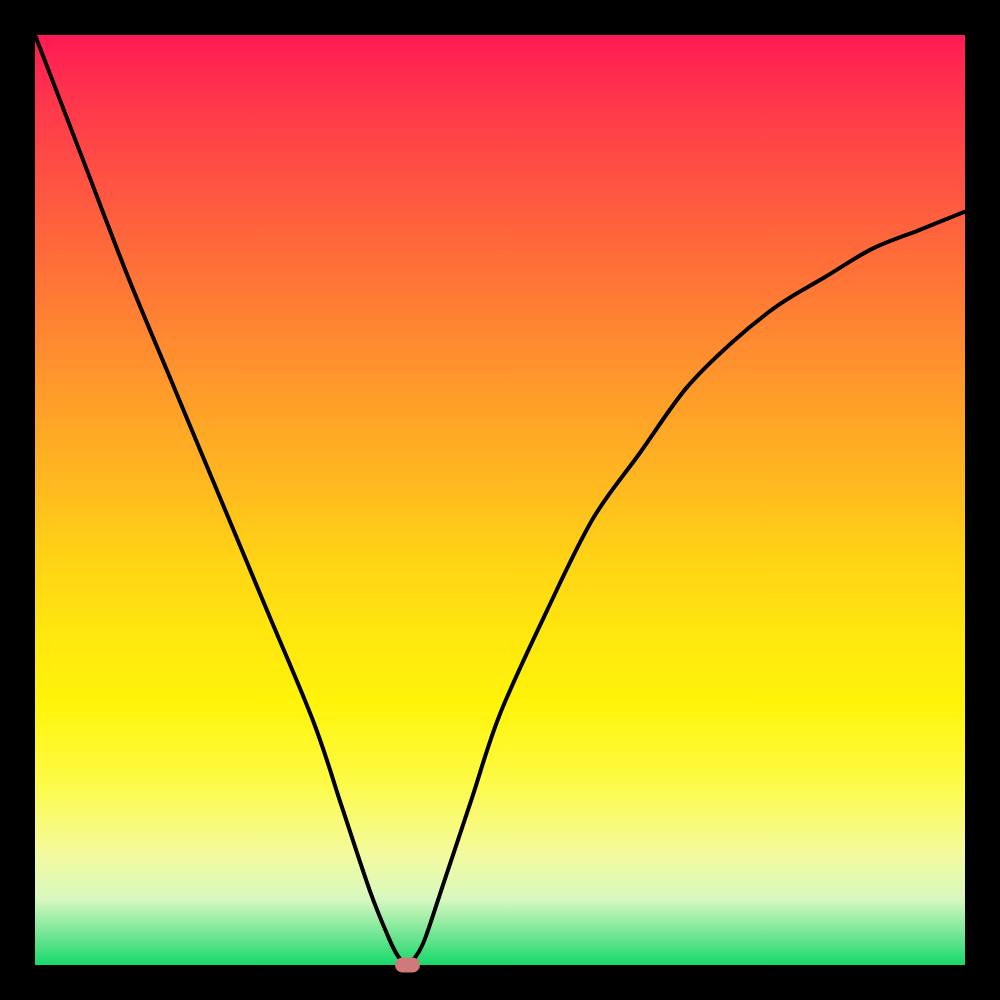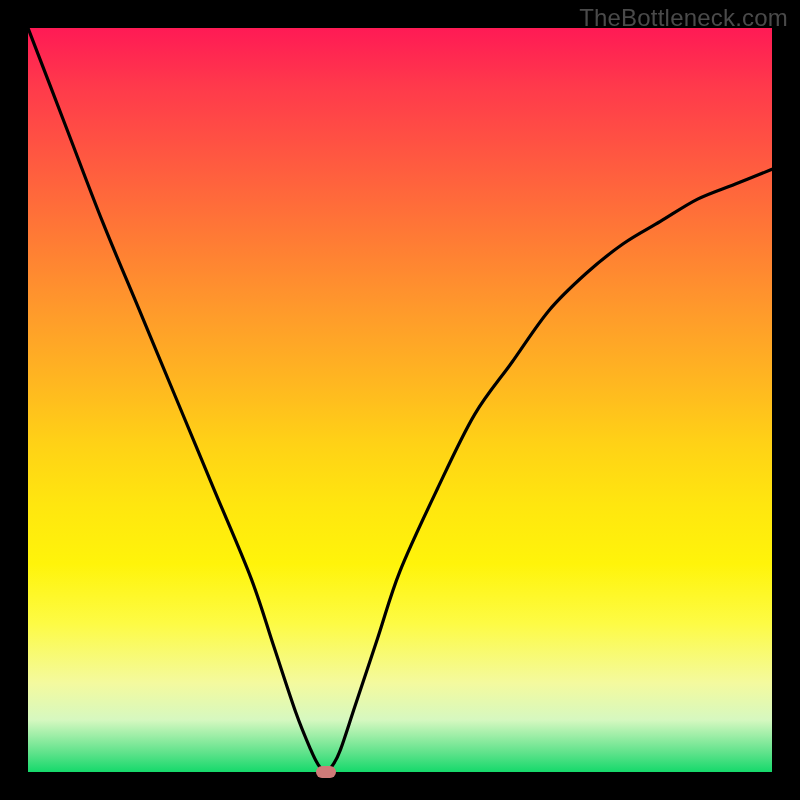--- a/index.html
+++ b/index.html
@@ -72,14 +72,13 @@
 </head>
 <body>
 
 <div class="frame">
   <div class="plot-area">
     <svg class="curve" viewBox="0 0 744 744" preserveAspectRatio="none">
       <path d="M 0.00 0.00 C 6.20 16.12, 24.80 64.48, 37.20 96.72 C 49.60 128.96, 62.00 162.44, 74.40 193.44 C 86.80 224.44, 99.20 252.96, 111.60 282.72 C 124.00 312.48, 136.40 342.24, 148.80 372.00 C 161.20 401.76, 173.60 431.52, 186.00 461.28 C 198.40 491.04, 213.28 524.52, 223.20 550.56 C 233.12 576.60, 238.08 595.20, 245.52 617.52 C 252.96 639.84, 261.64 667.12, 267.84 684.48 C 274.04 701.84, 279.00 713.00, 282.72 721.68 C 286.44 730.36, 287.68 732.84, 290.16 736.56 C 292.64 740.28, 295.12 744.00, 297.60 744.00 C 300.08 744.00, 302.56 740.28, 305.04 736.56 C 307.52 732.84, 308.76 731.60, 312.48 721.68 C 316.20 711.76, 321.16 695.64, 327.36 677.04 C 333.56 658.44, 342.24 632.40, 349.68 610.08 C 357.12 587.76, 362.08 567.92, 372.00 543.12 C 381.92 518.32, 396.80 487.32, 409.20 461.28 C 421.60 435.24, 434.00 407.96, 446.40 386.88 C 458.80 365.80, 471.20 352.16, 483.60 334.80 C 496.00 317.44, 508.40 297.60, 520.80 282.72 C 533.20 267.84, 545.60 256.68, 558.00 245.52 C 570.40 234.36, 582.80 224.44, 595.20 215.76 C 607.60 207.08, 620.00 200.88, 632.40 193.44 C 644.80 186.00, 657.20 177.32, 669.60 171.12 C 682.00 164.92, 694.40 161.20, 706.80 156.24 C 719.20 151.28, 737.80 143.84, 744.00 141.36" fill="none" stroke="#000000" stroke-width="3.2" stroke-linecap="round" stroke-linejoin="round"></path>
     </svg>
     <div class="minimum-marker" style="left: 297.6px; top: 744px; background: rgb(207, 122, 120);"></div>
   </div>
-  <div class="watermark">TheBottleneck.com</div>
 </div>
 
 </body></html>

